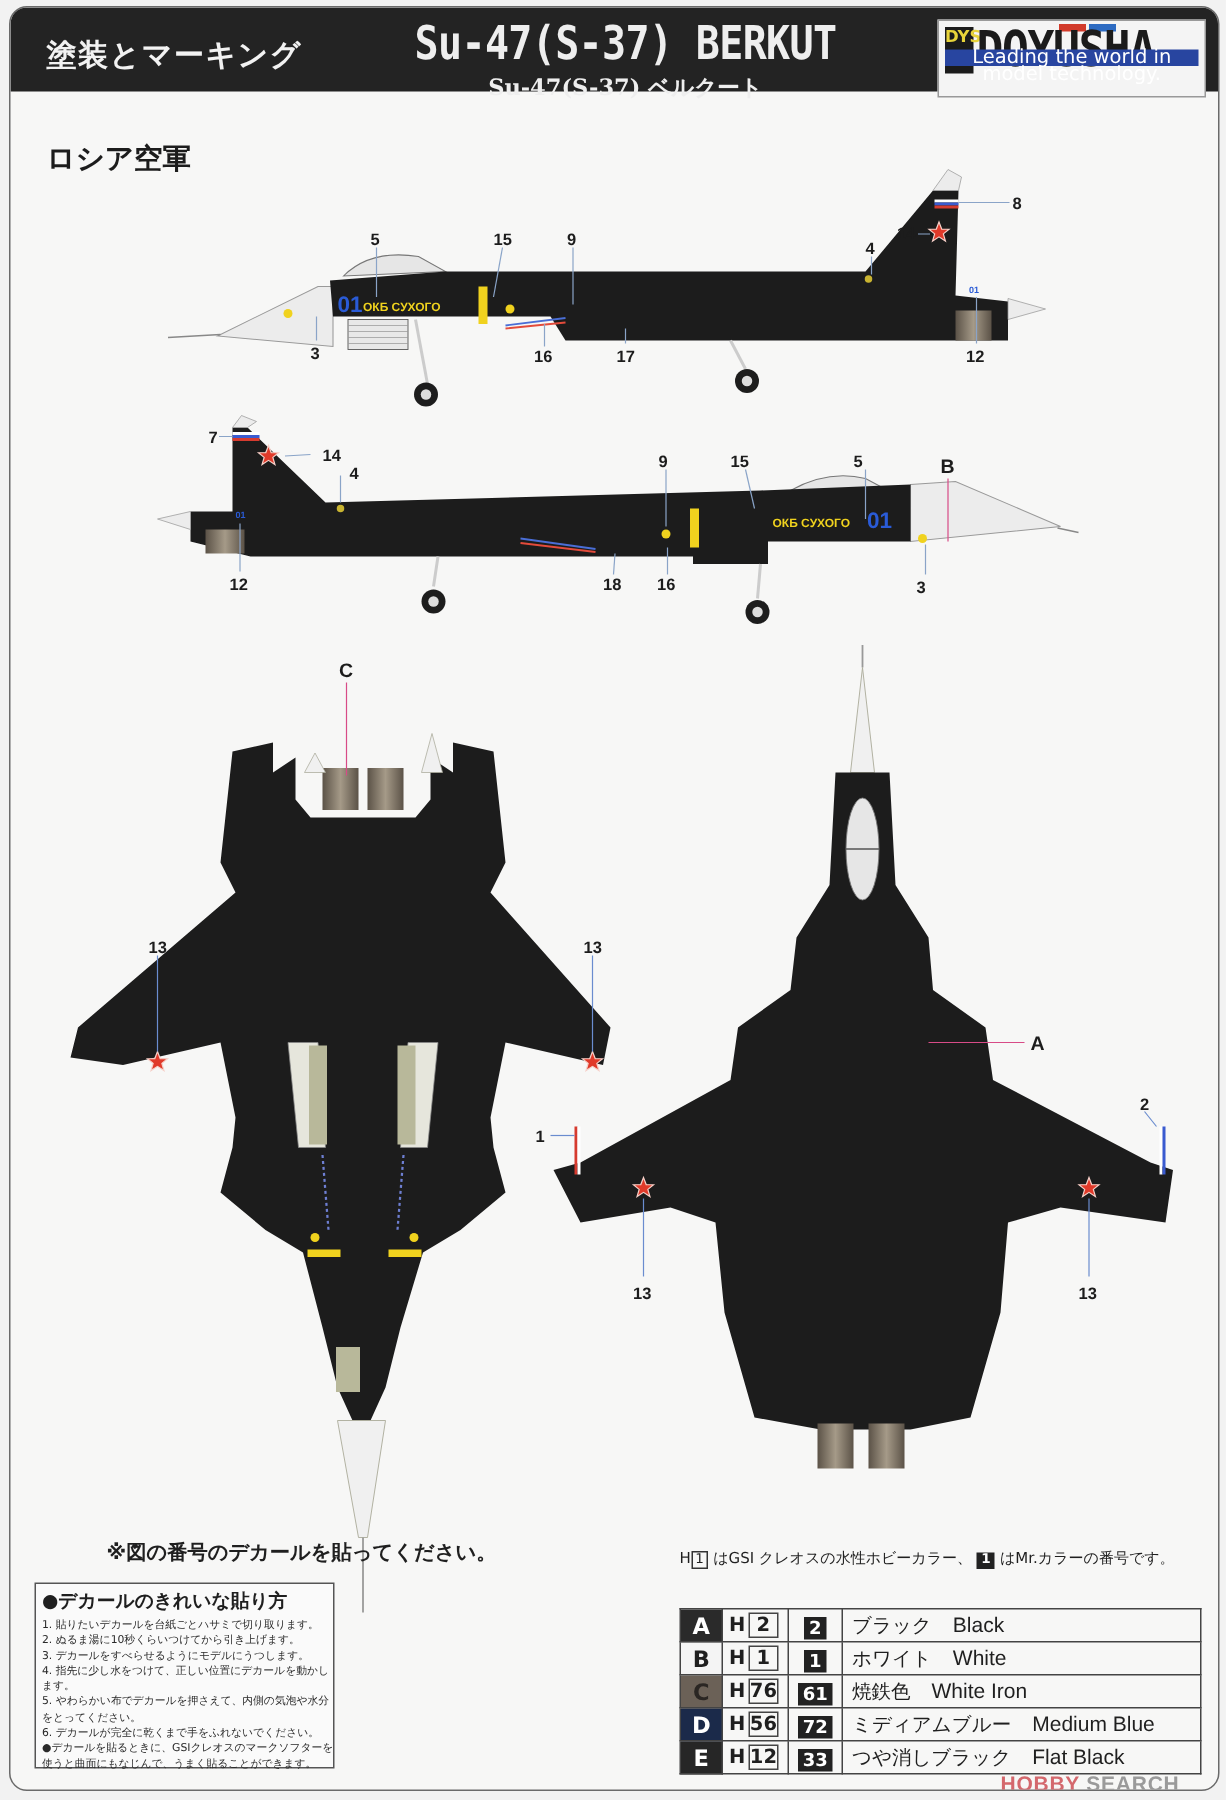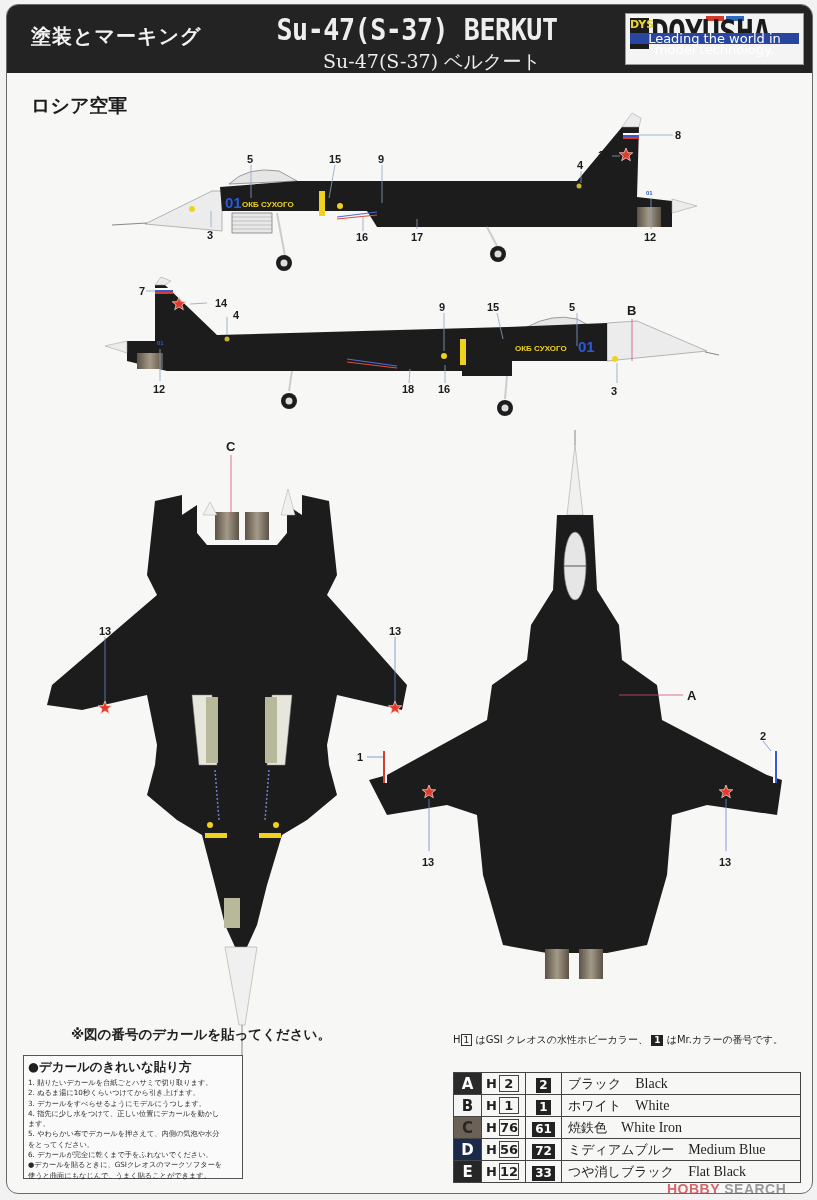--- a/index.html
+++ b/index.html
@@ -3,36 +3,36 @@
 <meta charset="utf-8">
 <style>
   * { box-sizing: border-box; margin: 0; padding: 0; }
   html, body { width: 817px; height: 1200px; background: #f2f2f2; overflow: hidden; }
   body { font-family: "DejaVu Sans", sans-serif; position: relative; }
   .sheet {
     position: absolute; left: 6px; top: 4px; width: 807px; height: 1190px;
     background: #f7f7f6; border: 1px solid #6a6a6a; border-radius: 12px; overflow: hidden;
   }
   .header {
-    position: absolute; left: 0; top: 0; width: 100%; height: 68px;
+    position: absolute; left: 0; top: 0; width: 100%; height: 56px;
     background: #232323;
   }
   .hdr-jp {
     position: absolute; left: 24px; top: 18px; color: #f2f2f2;
     font-size: 20px; font-weight: bold; letter-spacing: 1px;
   }
   .hdr-title {
     position: absolute; left: 240px; top: 6px; width: 340px; text-align: center;
     color: #eeeeee; font-family: "DejaVu Sans Mono", monospace; font-weight: bold;
     font-size: 31px; transform: scaleX(0.86); transform-origin: center;
     letter-spacing: -0.5px;
   }
   .hdr-sub {
-    position: absolute; left: 255px; top: 44px; width: 340px; text-align: center;
-    color: #eeeeee; font-family: "DejaVu Serif", serif; font-size: 19px; font-weight: normal;
+    position: absolute; left: 240px; top: 44px; width: 340px; text-align: center;
+    color: #eeeeee; font-family: "DejaVu Serif", serif; font-size: 15px; font-weight: bold;
   }
   .logo {
     position: absolute; left: 618px; top: 8px; width: 179px; height: 52px;
     background: #f4f4f4; border: 1px solid #999;
   }
   .logo-mark {
     position: absolute; left: 4px; top: 4px; width: 19px; height: 31px; background: #1b1b1b;
     color: #e8d43a; font-size: 11px; font-weight: bold; line-height: 10px; text-align: center; padding-top: 2px;
   }
   .logo-word {
@@ -49,21 +49,21 @@
   .section-title {
     position: absolute; left: 24px; top: 88px; font-size: 19px; font-weight: bold; color: #1c1c1c;
   }
   .drawing { position: absolute; left: 0; top: 0; }
   .callout { font-family: "Liberation Sans", sans-serif; font-size: 11px; font-weight: bold; fill: #1c1c1c; }
   .callout-letter { font-family: "Liberation Sans", sans-serif; font-size: 13px; font-weight: bold; fill: #1c1c1c; }
   .note {
     position: absolute; left: 16px; top: 1021px; font-size: 13.5px; font-weight: bold; color: #1f1f1f; margin-left: 48px;
   }
   .howto {
-    position: absolute; left: 16px; top: 1050px; width: 220px; height: 124px;
+    position: absolute; left: 16px; top: 1050px; width: 200px; height: 124px;
     border: 1.5px solid #555; background: #fafafa; padding: 3px 4px;
   }
   .howto-title { font-size: 12.5px; font-weight: bold; color: #1f1f1f; margin-bottom: 2px; }
   .howto-step { font-size: 7.2px; line-height: 10.3px; color: #2a2a2a; white-space: nowrap; }
   .legend-note { position: absolute; left: 446px; top: 1027px; font-size: 10px; color: #1f1f1f; line-height: 15px; }
   .box-letter {
     display: inline-block; border: 1px solid #333; font-weight: bold; font-size: 10px;
     padding: 0 2px; line-height: 11px;
   }
   .mini-box { display: inline-block; border: 1px solid #333; font-size: 9px; padding: 0 2px; line-height: 10px; }
@@ -72,21 +72,21 @@
     position: absolute; left: 446px; top: 1067px; width: 348px;
     border-collapse: collapse; border: 1.5px solid #333;
   }
   .color-table td { border: 1px solid #444; height: 22px; padding: 0; vertical-align: middle; }
   .ct-letter { width: 28px; text-align: center; font-weight: bold; font-size: 15px; color: #fff; }
   .ct-h { width: 44px; font-weight: bold; font-size: 13px; color: #1f1f1f; padding-left: 4px !important; }
   .ct-h .hnum { display: inline-block; border: 1px solid #444; width: 20px; text-align: center; margin-left: 2px; line-height: 15px; }
   .ct-mr { width: 36px; text-align: center; }
   .ct-mr span { display: inline-block; background: #222; color: #fff; font-weight: bold; font-size: 12px; padding: 0 3px; line-height: 15px; }
   .ct-name { font-size: 13px; color: #1f1f1f; padding-left: 6px !important; white-space: nowrap; }
-  .ct-name .en { margin-left: 14px; font-family: Liberation Serif, serif; font-size: 14px; }
+  .ct-name .en { margin-left: 14px; font-family: Liberation Sans, sans-serif; font-size: 14px; }
   .watermark {
     position: absolute; left: 660px; top: 1176px; font-family: "Liberation Sans", sans-serif;
     font-weight: bold; font-size: 14px; letter-spacing: 0.5px; text-align: center;
   }
   .watermark .wm1 { color: #c8383f; opacity: 0.75; }
   .watermark .wm2 { color: #8a8a8a; opacity: 0.85; }
 </style>
 </head>
 <body>
 

